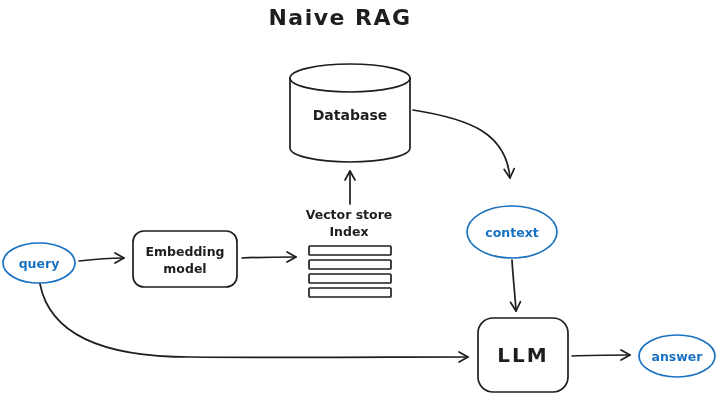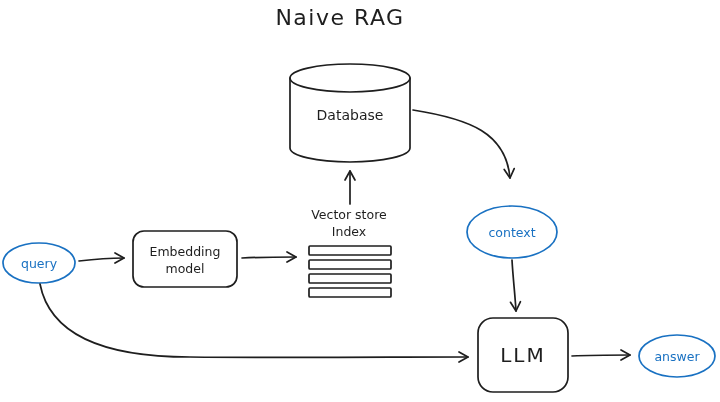--- a/index.html
+++ b/index.html
@@ -6,20 +6,21 @@
     margin: 0;
     padding: 0;
     background: #ffffff;
   }
   .canvas {
     position: relative;
     width: 720px;
     height: 402px;
     background: #ffffff;
     overflow: hidden;
+    font-weight: bold;
   }
   svg { display: block; }
   text {
     font-family: "DejaVu Sans", "Liberation Sans", sans-serif;
     fill: #1e1e1e;
     user-select: none;
   }
   .title-text {
     font-size: 22px;
     letter-spacing: 1.5px;

